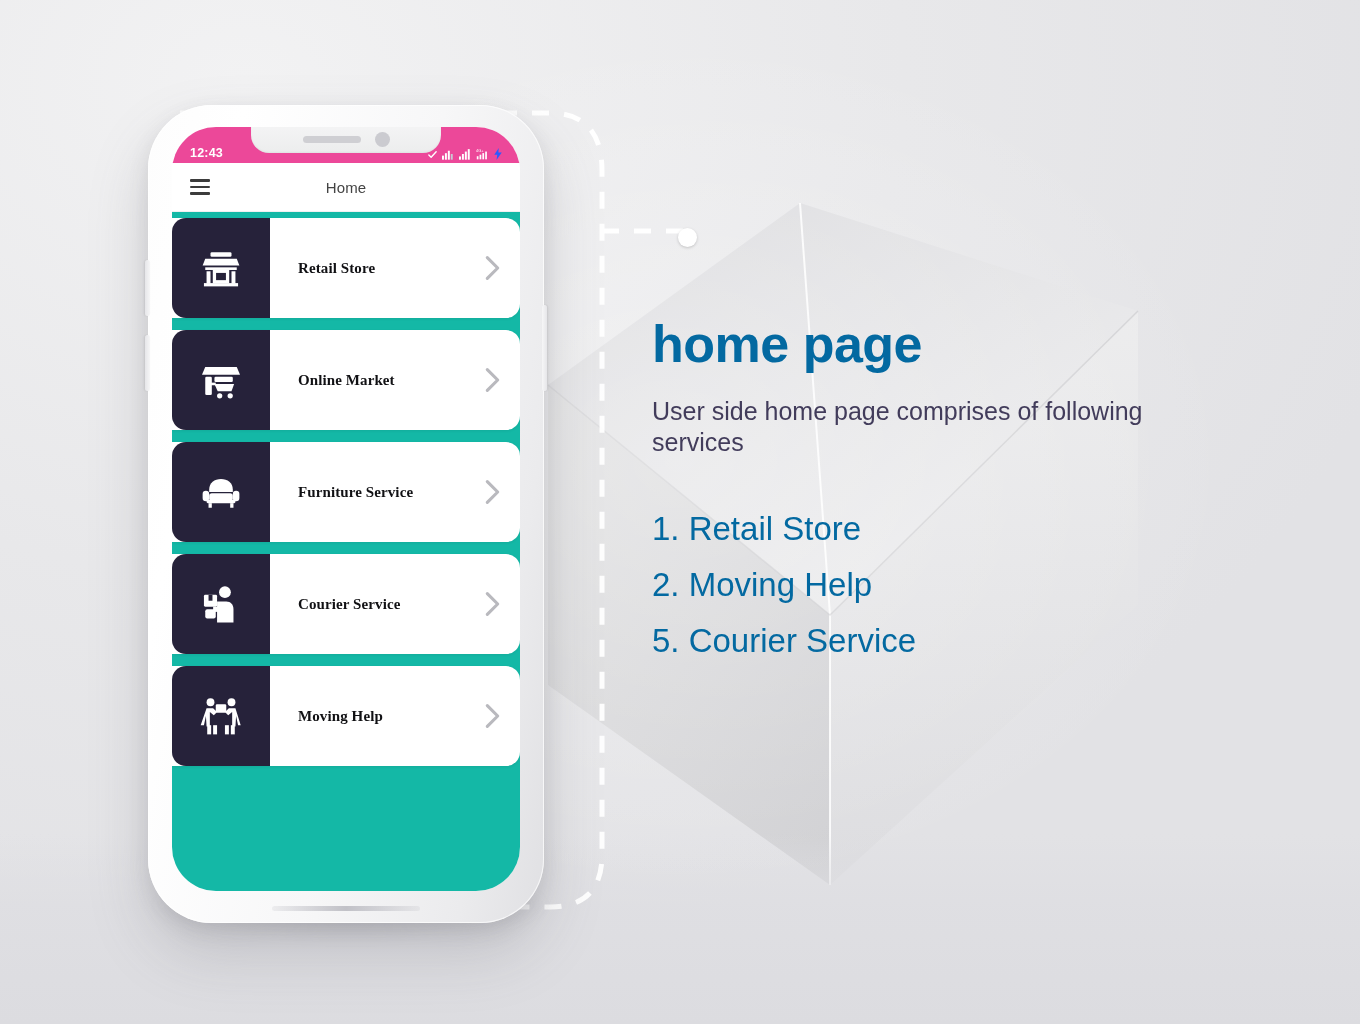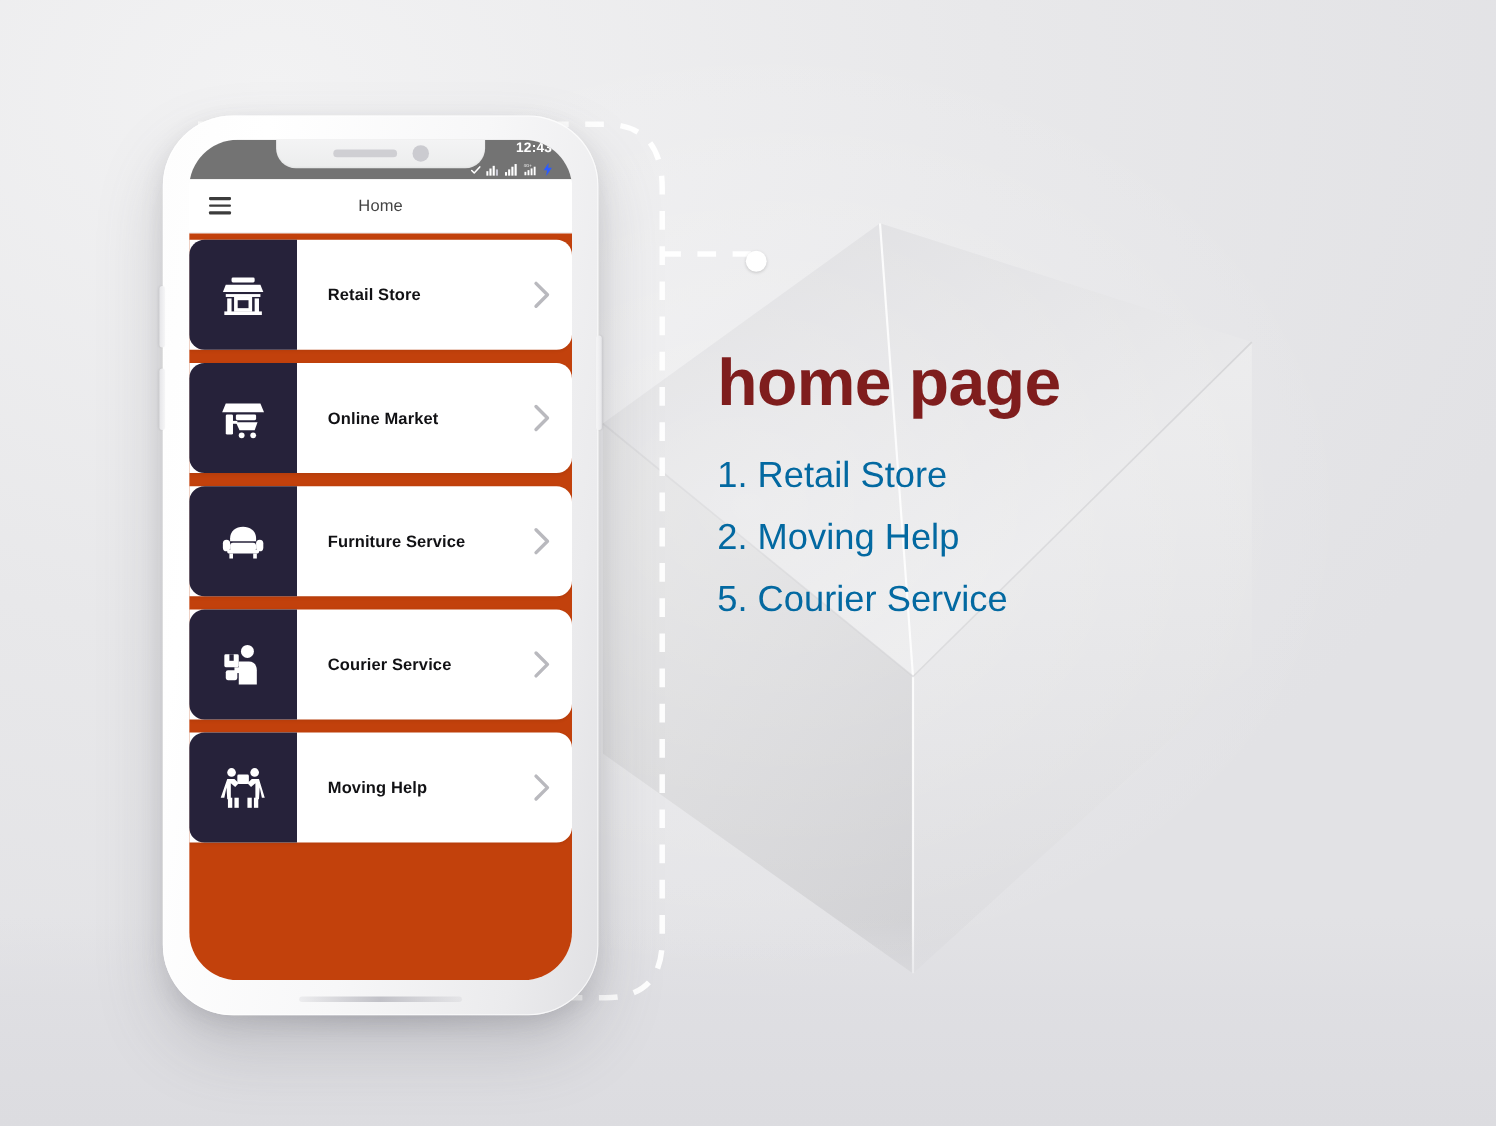--- a/index.html
+++ b/index.html
@@ -69,23 +69,23 @@
     width:148px;height:5px;border-radius:3px;
     background:linear-gradient(90deg,rgba(190,190,196,.2),rgba(176,176,184,.75),rgba(190,190,196,.2));
   }
 
   
   .screen{
     position:absolute;left:24px;top:22px;right:24px;bottom:32px;
     border-radius:44px;overflow:hidden;background:#ffffff;
   }
   .statusbar{
-    position:relative;height:36px;background:#737373;
+    position:relative;height:36px;background:#ec4899;
     display:flex;align-items:flex-end;justify-content:space-between;
-    padding:0 18px 3px 18px;box-sizing:border-box;flex-direction:column;
+    padding:0 18px 3px 18px;box-sizing:border-box;
   }
   .sb-time{color:#ffffff;font-size:12.5px;font-weight:600;letter-spacing:.2px;}
   .sb-icons{display:flex;align-items:flex-end;gap:4px;}
   .notch{
     position:absolute;left:50%;transform:translateX(-50%);top:-2px;
     width:190px;height:28px;border-radius:0 0 18px 18px;
     background:linear-gradient(180deg,#f4f4f5,#eceded);
     display:flex;align-items:center;justify-content:center;gap:14px;
     box-shadow:inset 0 -1px 2px rgba(0,0,0,.05);
     z-index:3;
@@ -96,21 +96,21 @@
   .appbar{
     height:48px;background:#ffffff;display:flex;align-items:center;
     position:relative;border-bottom:1px solid #f0f0f1;justify-content:flex-end;
   }
   .hamburger{position:absolute;left:18px;display:flex;flex-direction:column;gap:4px;cursor:pointer;}
   .hamburger i{display:block;width:20px;height:2.4px;background:#3c3c3c;border-radius:1px;}
   .appbar-title{
     width:100%;text-align:center;font-size:15px;color:#444;font-weight:400;letter-spacing:.1px;
   }
 
-  .list{background:#c2410c;padding:6px 0 0 0;height:100%;box-sizing:border-box;}
+  .list{background:#14b8a6;padding:6px 0 0 0;height:100%;box-sizing:border-box;font-family:Liberation Serif, serif;}
   .row{
     display:flex;align-items:stretch;height:100px;margin:0 0 12px 0;
     background:#ffffff;border-radius:0 14px 14px 0;
     box-shadow:0 1px 3px rgba(0,0,0,.07);position:relative;
   }
   .row .tile{
     width:98px;flex:0 0 98px;background:#26223a;
     border-radius:14px 0 0 14px;
     display:flex;align-items:center;justify-content:center;
   }
@@ -120,21 +120,21 @@
     font-size:15px;font-weight:700;color:#111114;letter-spacing:.1px;
   }
   .row .chev{
     width:56px;display:flex;align-items:center;justify-content:center;
   }
   .row .chev svg{width:17px;height:26px;stroke:#b9b9be;stroke-width:2.4;fill:none;stroke-linecap:round;stroke-linejoin:round;}
 
   
   .content{position:absolute;left:652px;top:318px;width:640px;}
   .headline{
-    font-size:60px;line-height:1;font-weight:800;color:#7f1d1d;
+    font-size:52px;line-height:1;font-weight:800;color:#0369a1;
     letter-spacing:-.5px;margin:0 0 26px 0;
   }
   .sub{
     font-size:25px;line-height:1.22;color:#423c5b;margin:0 0 44px 0;max-width:560px;
   }
   .svc-list{margin:0;padding:0;list-style:none;}
   .svc-list li{
     font-size:33px;line-height:1.70;color:#0369a1;white-space:nowrap;
   }
 </style>
@@ -337,20 +337,21 @@
               </svg>
             </div>
         </div>
 
       </div>
     </div>
   </div>
 
   <div class="content">
     <h1 class="headline">home page</h1>
+    <p class="sub">User side home page comprises of following services</p>
     <ul class="svc-list">
       <li>1. Retail Store</li>
       <li>2. Moving Help</li>
       <li>5. Courier Service</li>
     </ul>
   </div>
 
 </div>
 
 </body></html>

